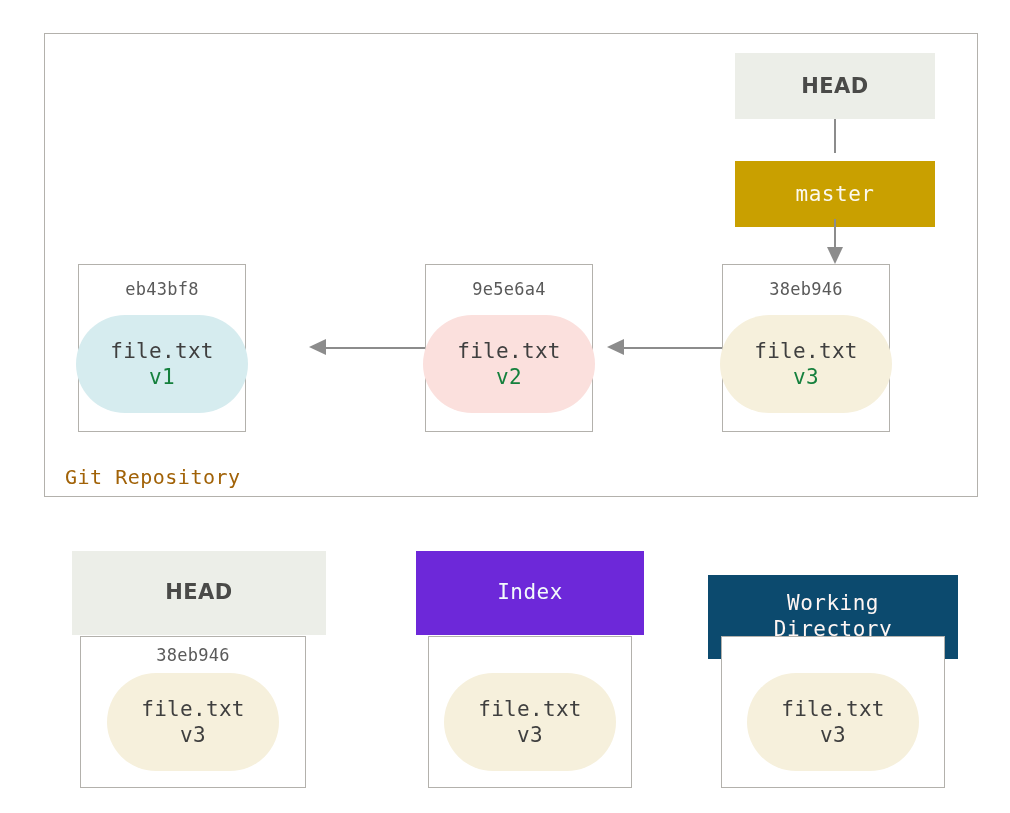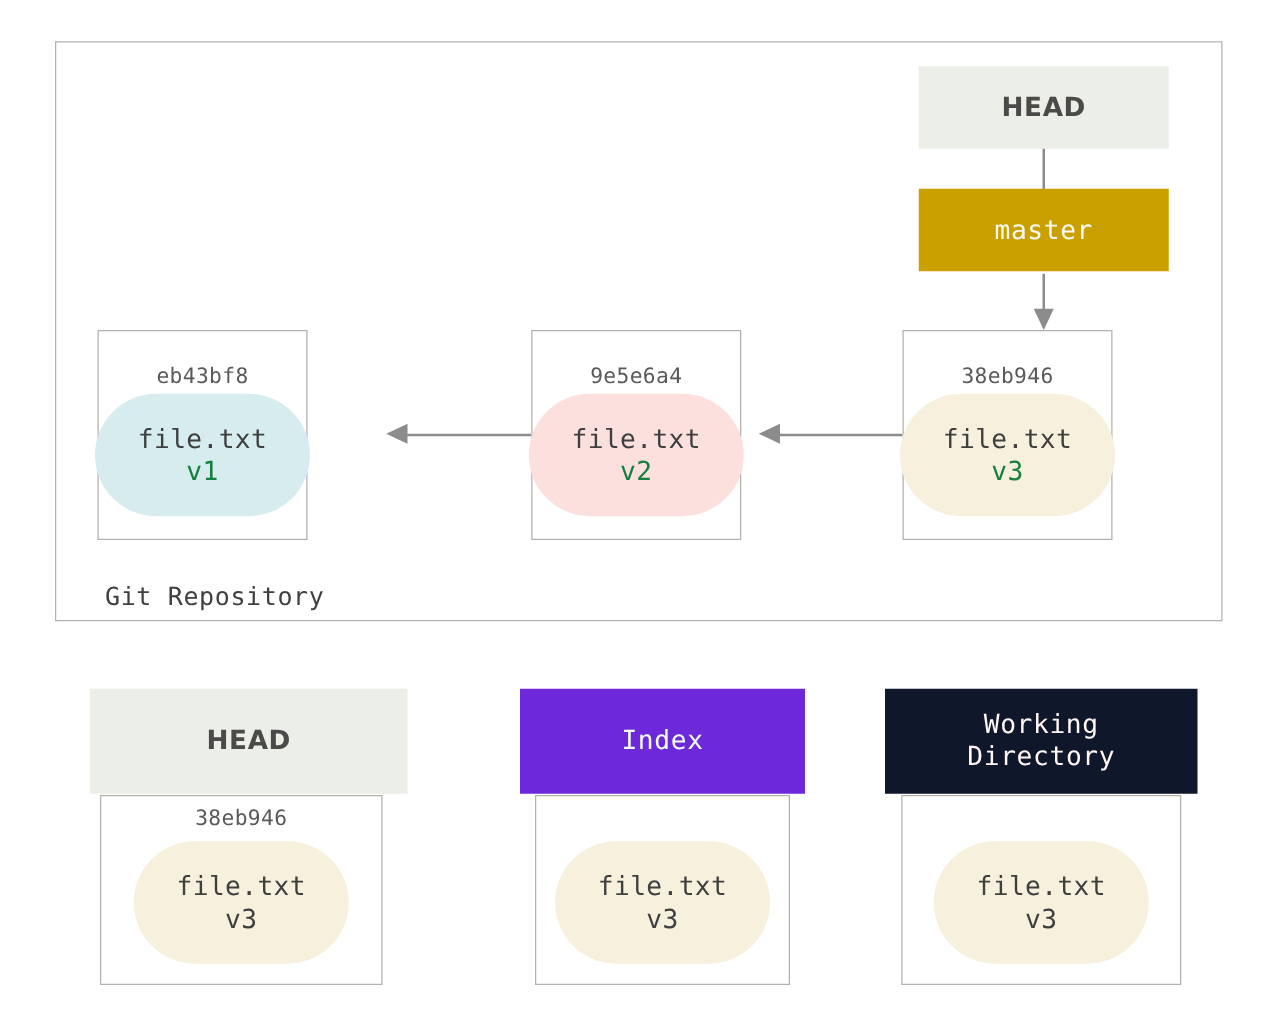--- a/index.html
+++ b/index.html
@@ -22,24 +22,24 @@
     top: 33px;
     width: 934px;
     height: 464px;
     border: 1px solid #b3b1ac;
     box-sizing: border-box;
     background: #ffffff;
   }
 
   #repo-label {
     position: absolute;
-    left: 84px;
+    left: 65px;
     top: 465px;
     font-size: 20px;
-    color: #404040;
+    color: #a16207;
     letter-spacing: 0.5px;
     white-space: nowrap;
   }
 
   
   #head-ref-box {
     position: absolute;
     left: 735px;
     top: 53px;
     width: 200px;
@@ -54,21 +54,21 @@
     font-size: 21px;
     font-weight: bold;
     color: #4a4a48;
     letter-spacing: 0.5px;
   }
 
   
   #master-ref-box {
     position: absolute;
     left: 735px;
-    top: 151px;
+    top: 161px;
     width: 200px;
     height: 66px;
     background: #c9a000;
     display: flex;
     align-items: center;
     justify-content: center;
     text-align: right;
   }
   #master-ref-box .lbl {
     font-size: 21px;
@@ -120,21 +120,20 @@
 
   .commit-hash {
     position: absolute;
     top: 14px;
     left: 0;
     width: 100%;
     text-align: center;
     font-size: 17px;
     color: #5a5a5a;
     letter-spacing: 0.3px;
-    margin-top: 12px;
   }
 
   .file-blob {
     position: absolute;
     left: 50%;
     transform: translateX(-50%);
     top: 50px;
     width: 172px;
     height: 98px;
     border-radius: 49px;
@@ -208,21 +207,22 @@
   #area-header-index {
     left: 416px;
     width: 228px;
     background: #6d28d9;
   }
   #area-header-index .lbl { color: #f2fbfb; }
 
   #area-header-wd {
     left: 708px;
     width: 250px;
-    background: #0f172a;
+    background: #0c4a6e;
+    margin-top: 24px;
   }
   #area-header-wd .lbl { color: #fff6f3; }
 
   .area-box {
     position: absolute;
     top: 636px;
     height: 152px;
     border: 1px solid #b3b1ac;
     box-sizing: border-box;
     background: #ffffff;

